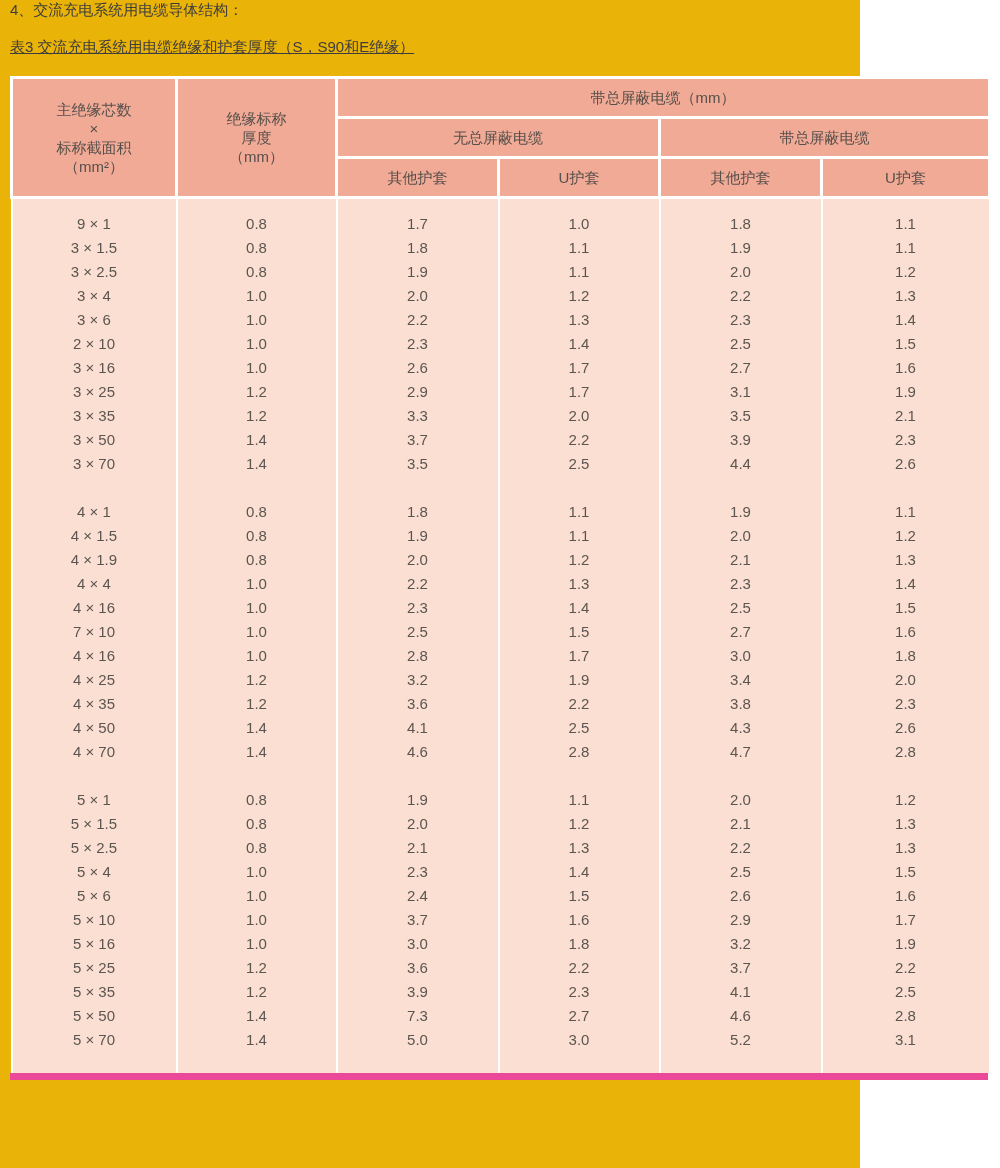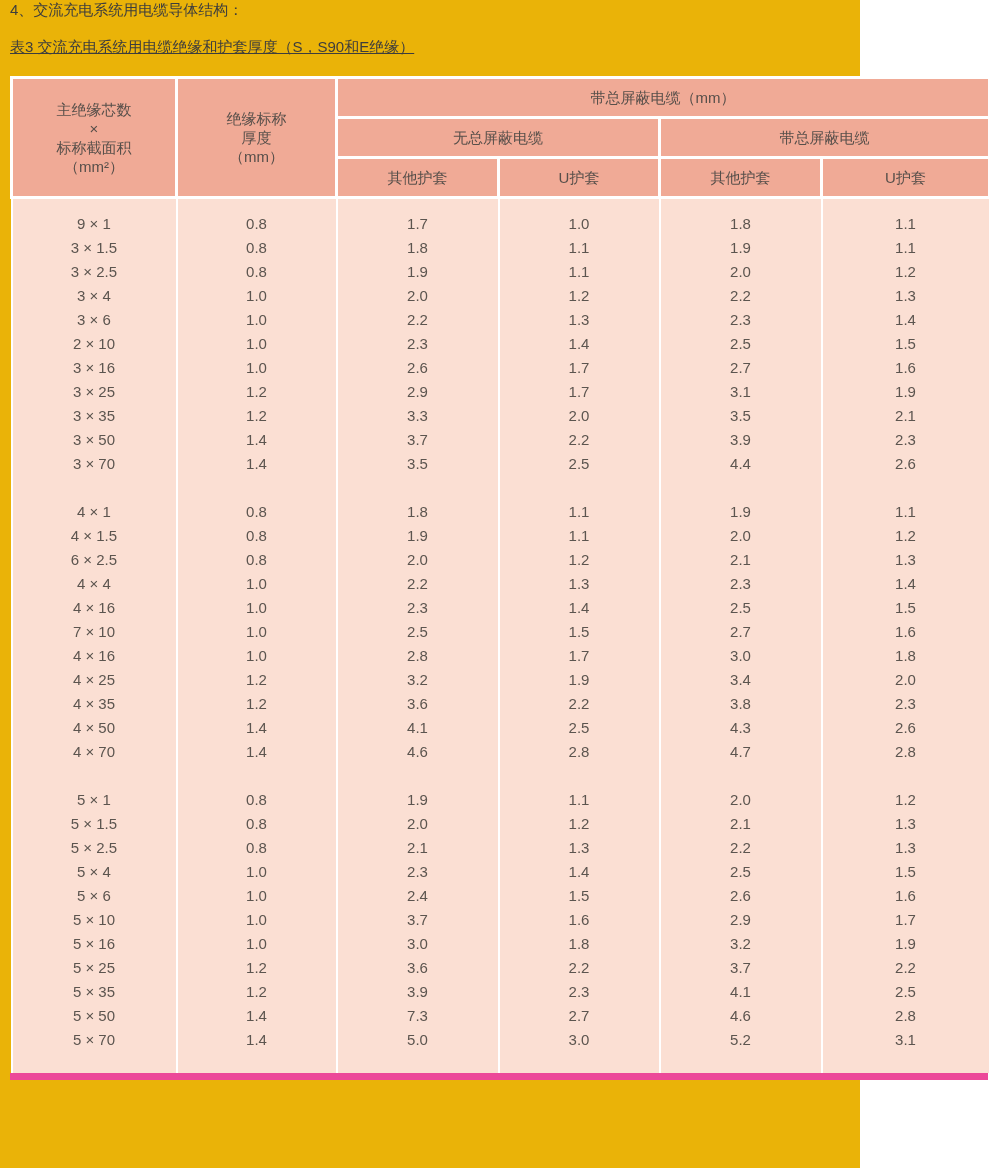--- a/index.html
+++ b/index.html
@@ -226,21 +226,21 @@
           </tr>
           <tr>
             <td>4 × 1.5</td>
             <td>0.8</td>
             <td>1.9</td>
             <td>1.1</td>
             <td>2.0</td>
             <td>1.2</td>
           </tr>
           <tr>
-            <td>6 × 2.5</td>
+            <td>4 × 1.9</td>
             <td>0.8</td>
             <td>2.0</td>
             <td>1.2</td>
             <td>2.1</td>
             <td>1.3</td>
           </tr>
           <tr>
             <td>4 × 4</td>
             <td>1.0</td>
             <td>2.2</td>

